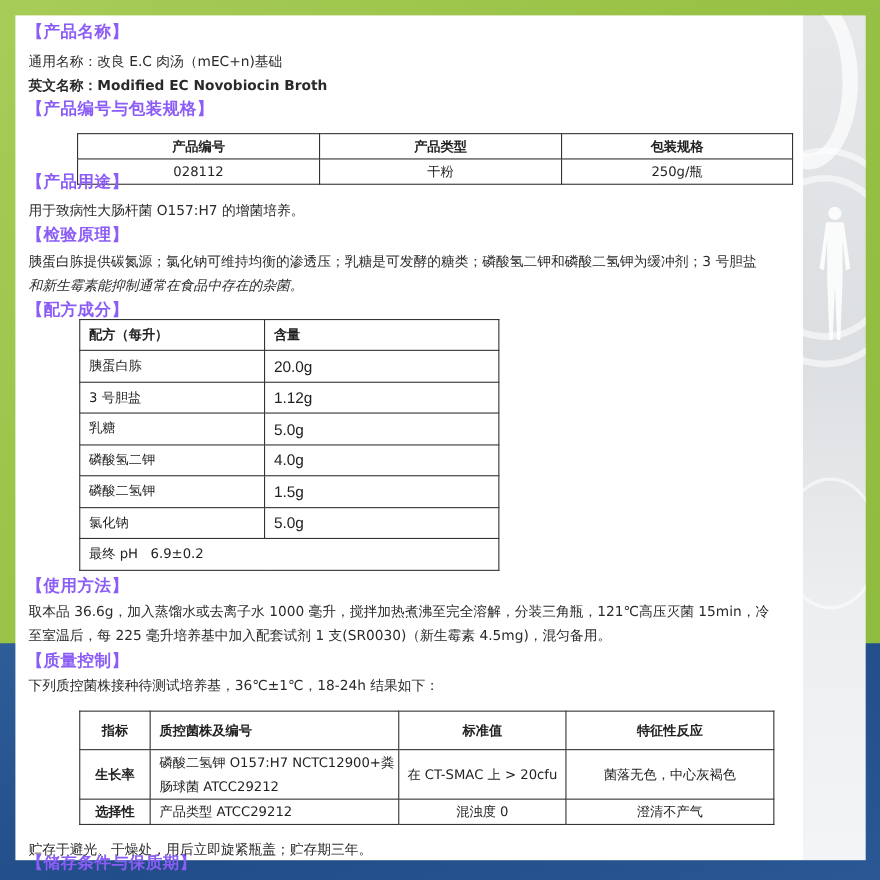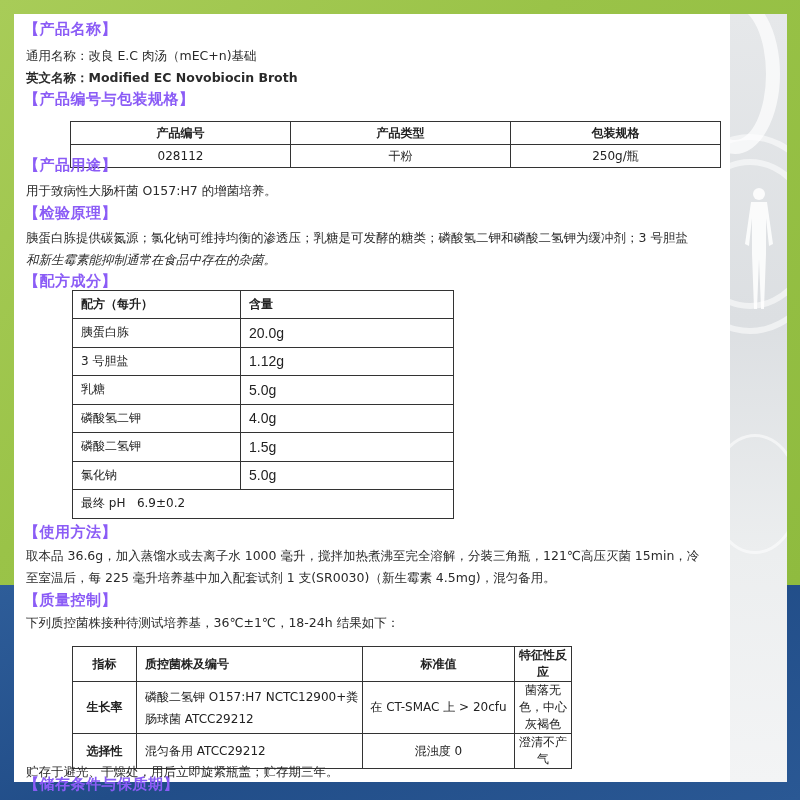--- a/index.html
+++ b/index.html
@@ -46,21 +46,21 @@
     }
     table { border-collapse: collapse; position: absolute; margin-left: 40px; }
     td, th { border: 1.5px solid #333; font-size: 12px; color: #222; }
     th { font-weight: bold; }
     .t-pack { left: 16px; top: 107px; width: 651px; }
     .t-pack th, .t-pack td { text-align: center; height: 23px; }
     .t-formula { left: 18px; top: 276px; width: 382px; }
     .t-formula td { height: 28.5px; padding-left: 8px; text-align: left; }
     .t-formula th { height: 28px; padding-left: 8px; text-align: left; }
     .t-formula .serif { font-family: Liberation Sans, sans-serif; font-size: 14px; }
-    .t-qc { left: 18px; top: 632px; width: 500px; }
+    .t-qc { left: 18px; top: 632px; width: 632px; }
     .t-qc th { height: 35px; text-align: center; }
     .t-qc td { text-align: center; }
     .t-qc .left { text-align: left; padding-left: 8px; line-height: 22px; }
   </style>
 </head>
 <body>
 
 <div class="bg-green-top"></div>
 <div class="bg-blue-band"></div>
 
@@ -167,21 +167,21 @@
       <td style="font-weight:bold;">生长率</td>
       <td class="left">
         <div>磷酸二氢钾 O157:H7 NCTC12900+粪</div>
         <div>肠球菌 ATCC29212</div>
       </td>
       <td>在 CT-SMAC 上 &gt; 20cfu</td>
       <td>菌落无色，中心灰褐色</td>
     </tr>
     <tr>
       <td style="font-weight:bold; height:23px;">选择性</td>
-      <td class="left">混匀备用 ATCC29212</td>
+      <td class="left">产品类型 ATCC29212</td>
       <td>混浊度 0</td>
       <td>澄清不产气</td>
     </tr>
   </tbody>
     </table>
 
   <div class="content">
     <div class="section-title" style="top:723px;margin-top:38px;">【储存条件与保质期】</div>
     <div class="line" style="top:750px;">贮存于避光、干燥处，用后立即旋紧瓶盖；贮存期三年。</div>
   </div>

